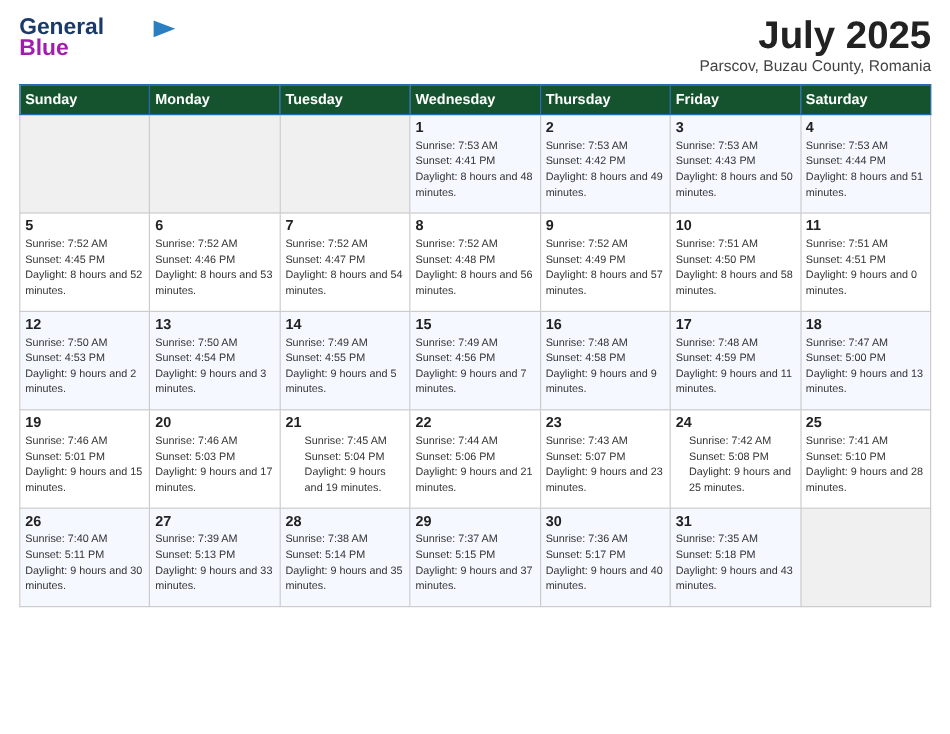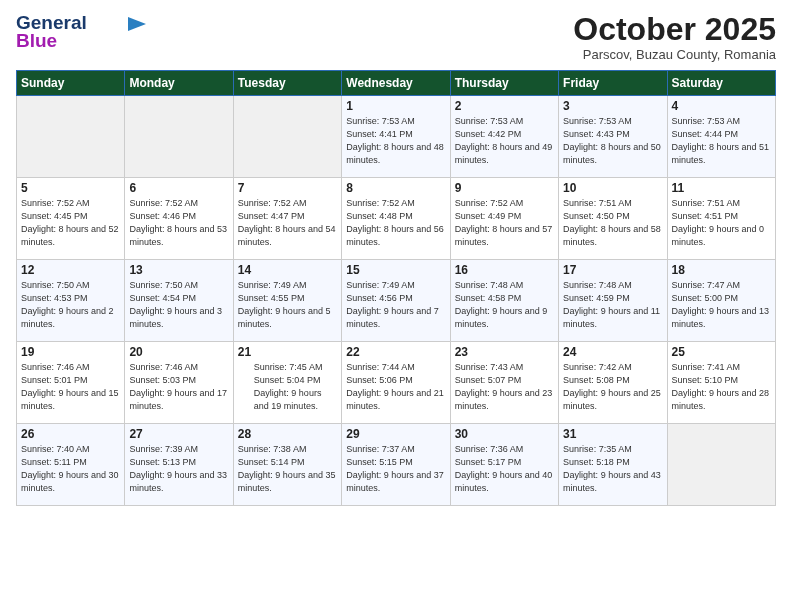--- a/index.html
+++ b/index.html
@@ -97,21 +97,21 @@
     <div class="logo">
       <div class="logo-row">
         <span style="font-size:19px;font-weight:bold;color:#1a3a6b;">General</span>
         <svg width="22" height="18" viewBox="0 0 22 18" style="margin-left:2px;margin-top:1px;">
           <polygon points="2,2 20,9 2,16" fill="#2a7fc1"></polygon>
         </svg>
       </div>
       <span style="font-size:19px;font-weight:bold;color:#a21caf;margin-top:-4px;">Blue</span>
     </div>
     <div class="title-block">
-      <div class="month-title">October 2025</div>
+      <div class="month-title">July 2025</div>
       <div class="subtitle">Parscov, Buzau County, Romania</div>
     </div>
   </div>
 
   <table class="calendar">
     <thead>
       <tr>
       <th>Sunday</th>
           <th>Monday</th>
           <th>Tuesday</th>
@@ -265,21 +265,21 @@
 Daylight: 9 hours and 21 minutes.</div>
           </td>
           <td>
             <div class="day-number">23</div>
             <div class="day-info" style="white-space: pre-line;">Sunrise: 7:43 AM
 Sunset: 5:07 PM
 Daylight: 9 hours and 23 minutes.</div>
           </td>
           <td>
             <div class="day-number">24</div>
-            <div class="day-info" style="white-space: pre-line;">Sunrise: 7:42 AM
+            <div class="day-info" style="white-space: pre-line; margin-left: 11px;">Sunrise: 7:42 AM
 Sunset: 5:08 PM
 Daylight: 9 hours and 25 minutes.</div>
           </td>
           <td>
             <div class="day-number">25</div>
             <div class="day-info" style="white-space: pre-line;">Sunrise: 7:41 AM
 Sunset: 5:10 PM
 Daylight: 9 hours and 28 minutes.</div>
           </td>
         </tr>

